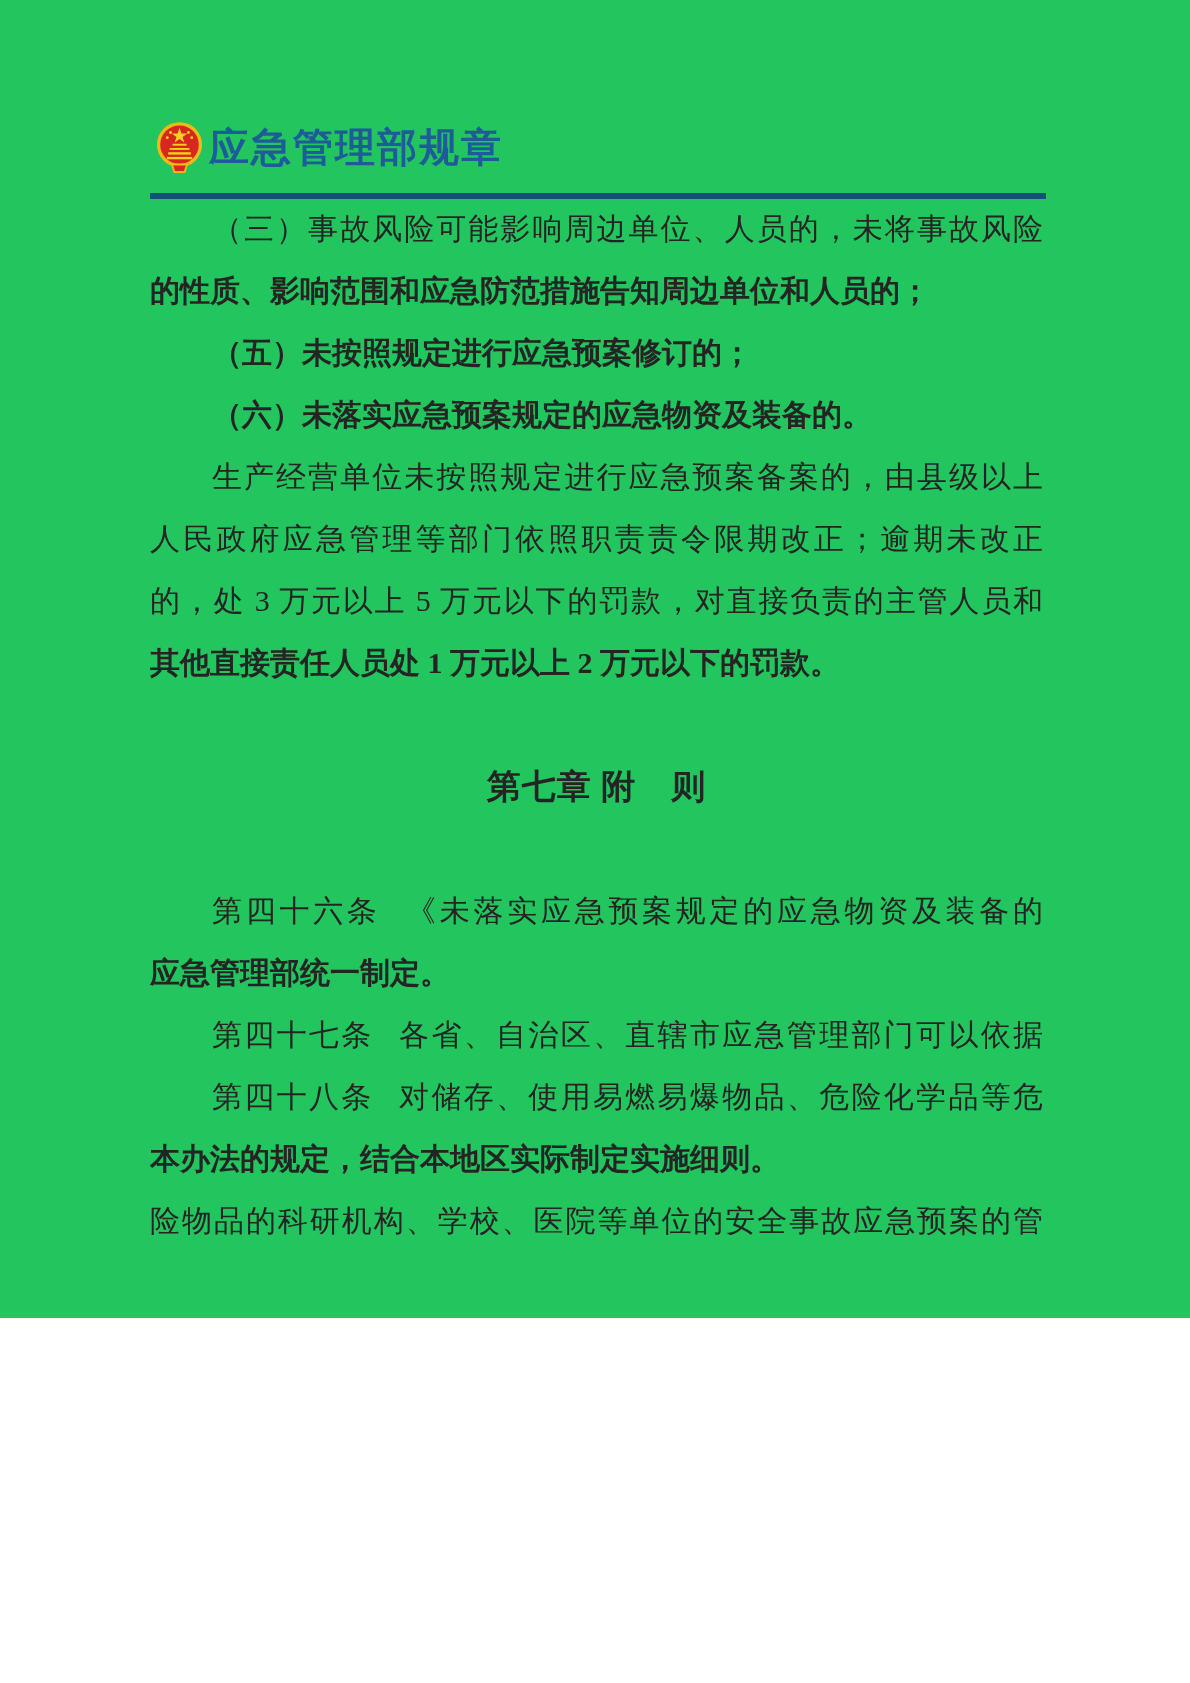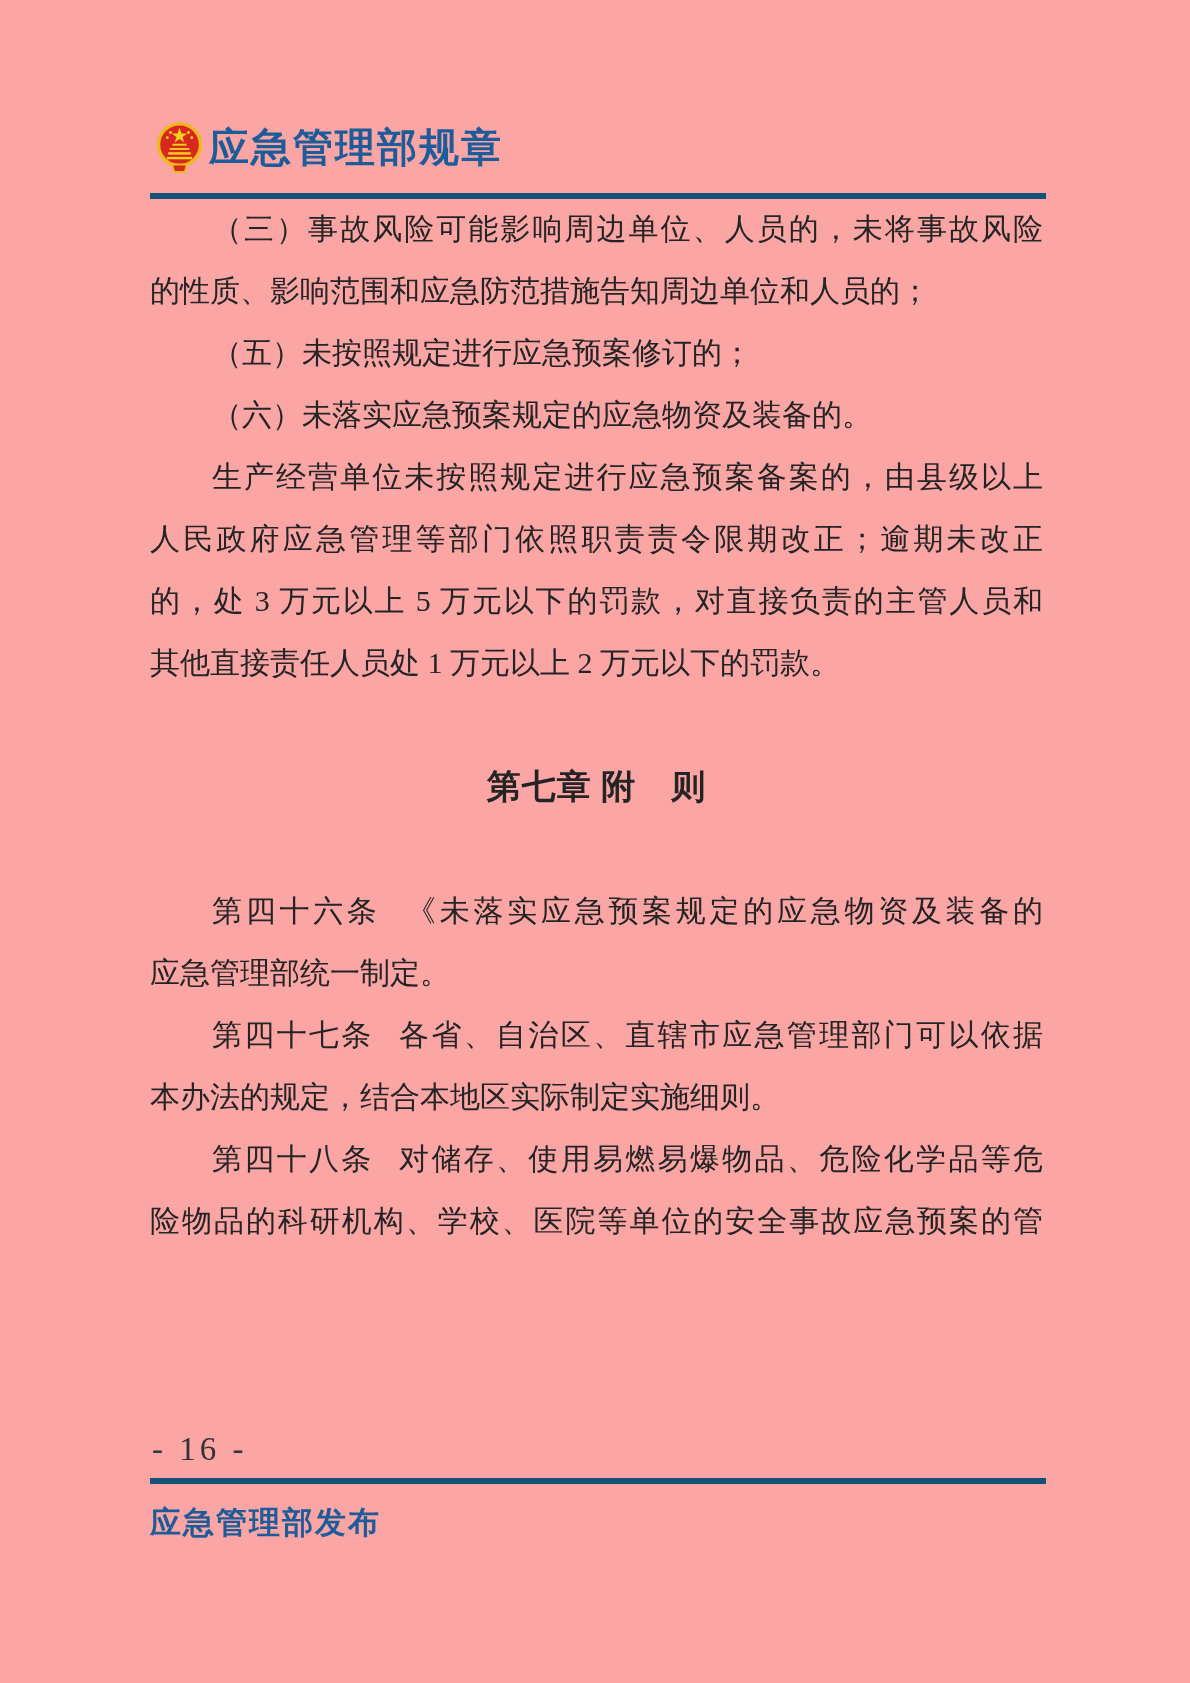--- a/index.html
+++ b/index.html
@@ -1,38 +1,38 @@
 <!DOCTYPE html>
 <html><head>
 <meta charset="utf-8">
 <style>
   html,body{margin:0;padding:0;background:#fff;}
   .page{
-    position:relative;width:1190px;height:1683px;margin:0 auto;
-    background:#fca5a5;overflow:hidden;
+    position:relative;width:1190px;height:1318px;margin:0 auto;
+    background:#22c55e;overflow:hidden;
     font-family:"Liberation Serif","DejaVu Serif",serif;
   }
   
   .emblem{position:absolute;left:156px;top:121px;width:47px;height:54px;}
   .doc-title{
     position:absolute;left:209px;top:122px;height:52px;line-height:52px;
     font-size:40px;font-weight:bold;color:#1d5c99;letter-spacing:2px;
     font-family:"Liberation Serif","DejaVu Serif",serif;
   }
   .rule{position:absolute;left:150px;width:896px;height:6px;background:#155079;}
   .rule-top{top:193px;}
   .rule-bottom{top:1478px;}
   
   .content{position:absolute;left:150px;top:198px;width:893px;color:#242424;}
   .line{
     height:62px;line-height:62px;font-size:30px;
     text-align:justify;text-align-last:justify;
     white-space:normal;overflow:hidden;
   }
-  .line.short{text-align:right;text-align-last:left;}
+  .line.short{text-align:right;text-align-last:left;font-weight:bold;}
   .line.indent{text-indent:62px;}
   .term{font-weight:normal;margin-right:0.85em;}
   .chapter-heading{
     height:62px;line-height:62px;font-size:34px;font-weight:bold;
     text-align:right;text-align-last:center;color:#242424;letter-spacing:1px;
   }
   .gap{height:62px;}
   
   .page-number{
     position:absolute;left:152px;top:1432px;height:34px;line-height:34px;
@@ -78,23 +78,23 @@
     <div class="line short">其他直接责任人员处 1 万元以上 2 万元以下的罚款。</div>
 
     <div class="gap"></div>
     <div class="chapter-heading">第七章 附　则</div>
     <div class="gap"></div>
 
     <div class="line indent"><span class="term">第四十六条</span><span>《未落实应急预案规定的应急物资及装备的</span></div>
     <div class="line short">应急管理部统一制定。</div>
 
     <div class="line indent"><span class="term">第四十七条</span><span>各省、自治区、直辖市应急管理部门可以依据</span></div>
+    <div class="line indent"><span class="term">第四十八条</span><span>对储存、使用易燃易爆物品、危险化学品等危</span></div>
+
     <div class="line short">本办法的规定，结合本地区实际制定实施细则。</div>
-
-    <div class="line indent"><span class="term">第四十八条</span><span>对储存、使用易燃易爆物品、危险化学品等危</span></div>
     <div class="line">险物品的科研机构、学校、医院等单位的安全事故应急预案的管</div>
   </div>
 
   <div class="page-number">- 16 -</div>
   <div class="rule rule-bottom"></div>
   <div class="publisher">应急管理部发布</div>
 
 </div>
 
 </body></html>

